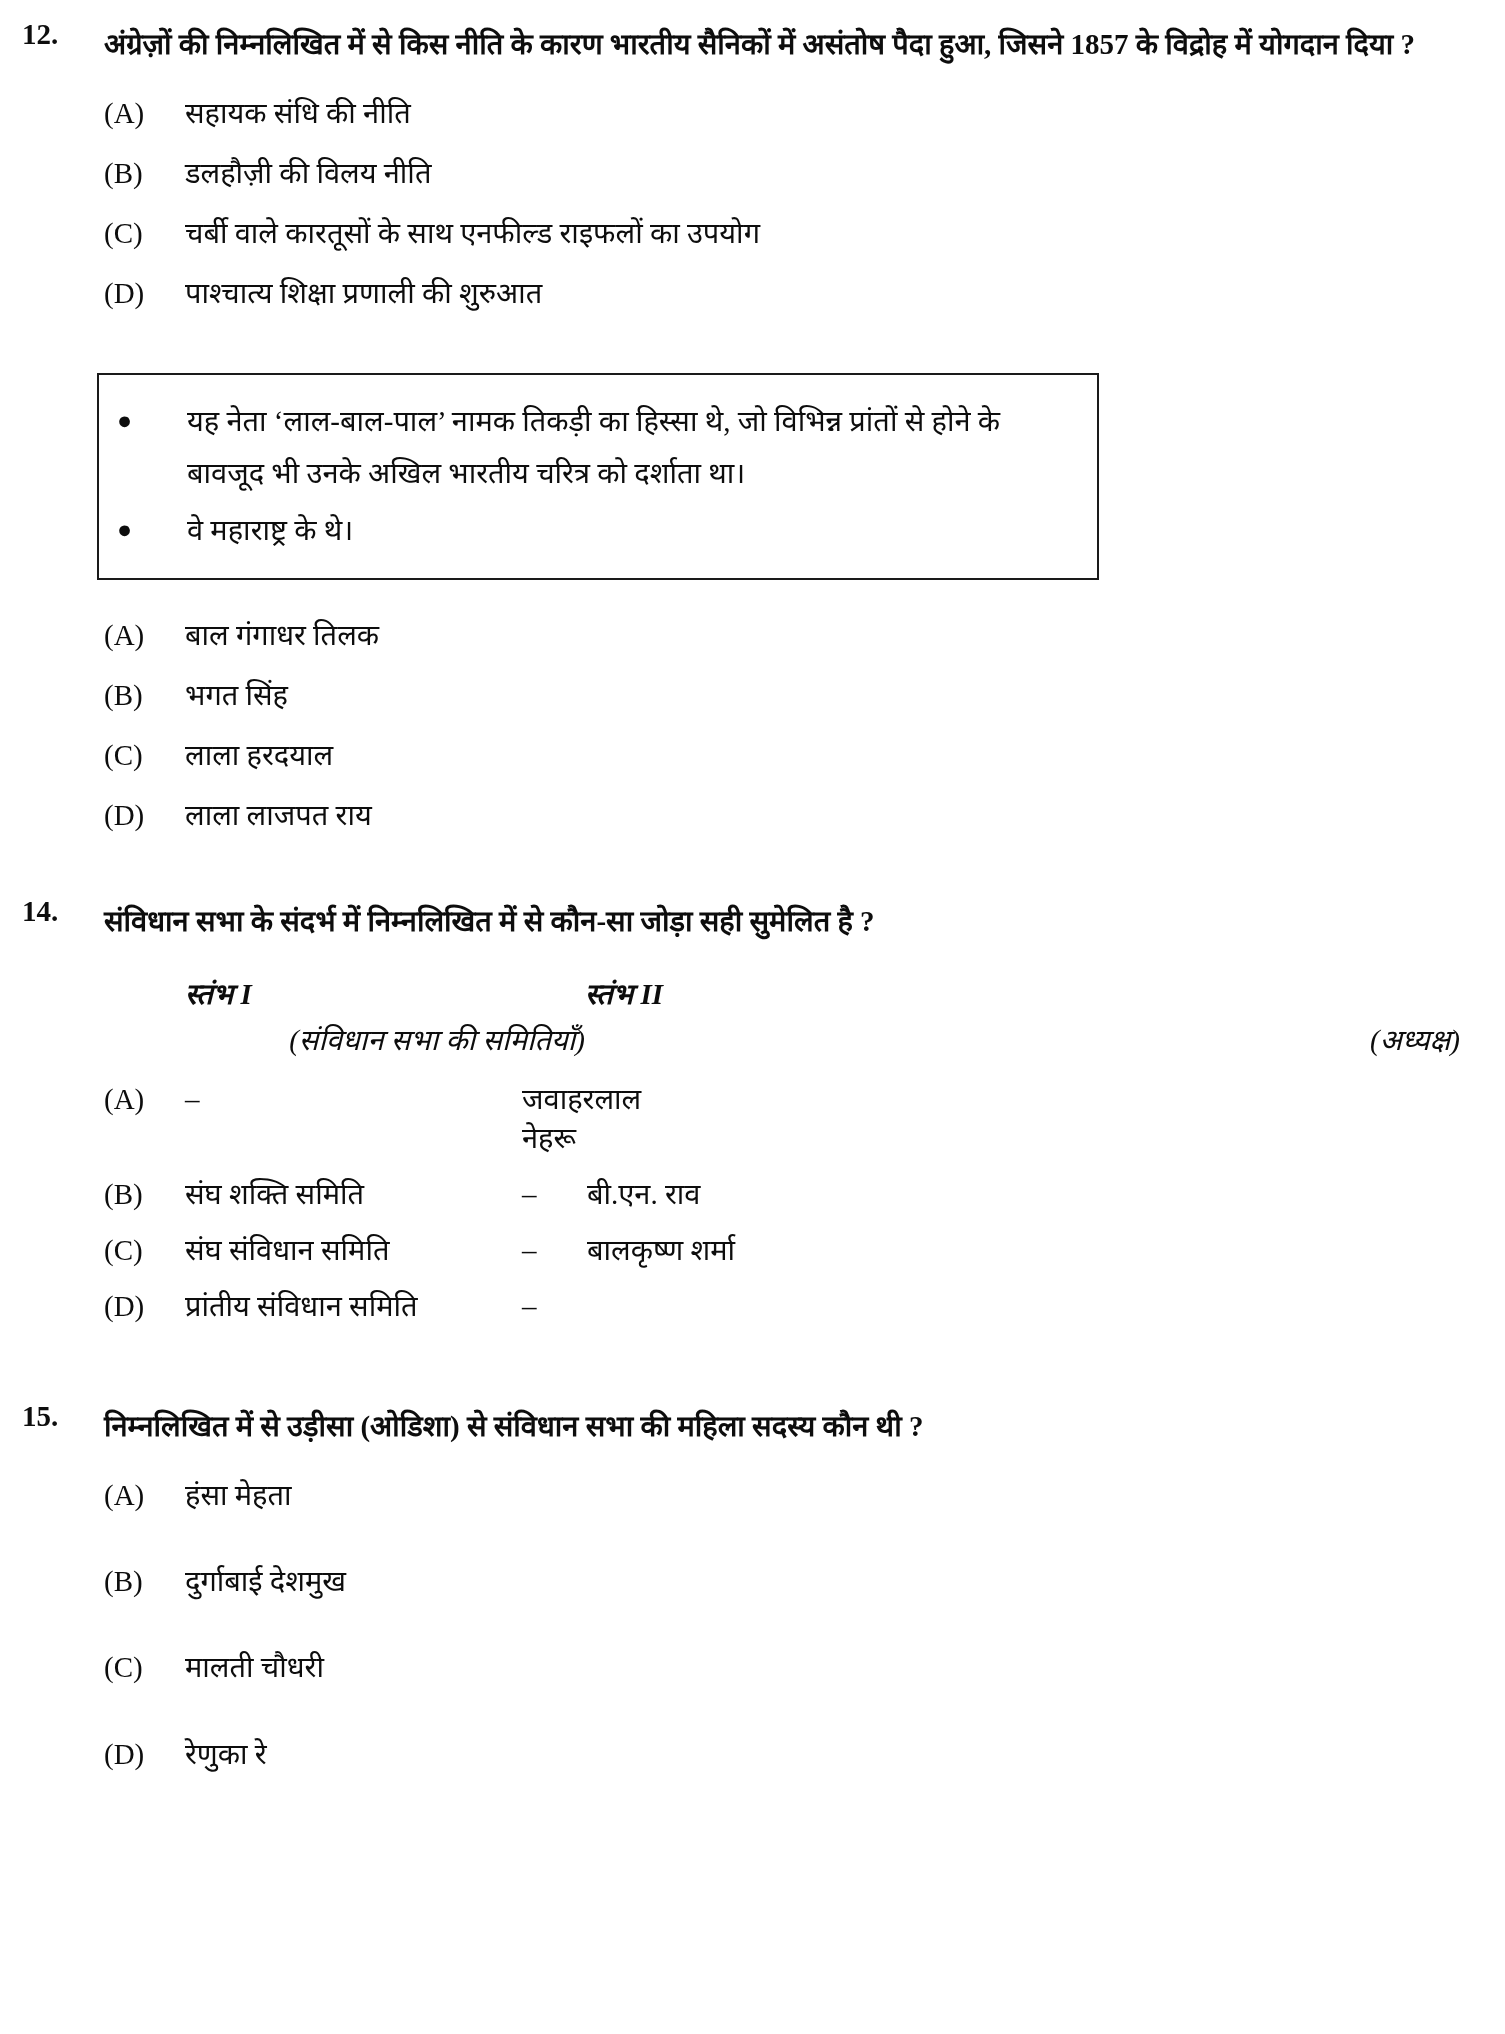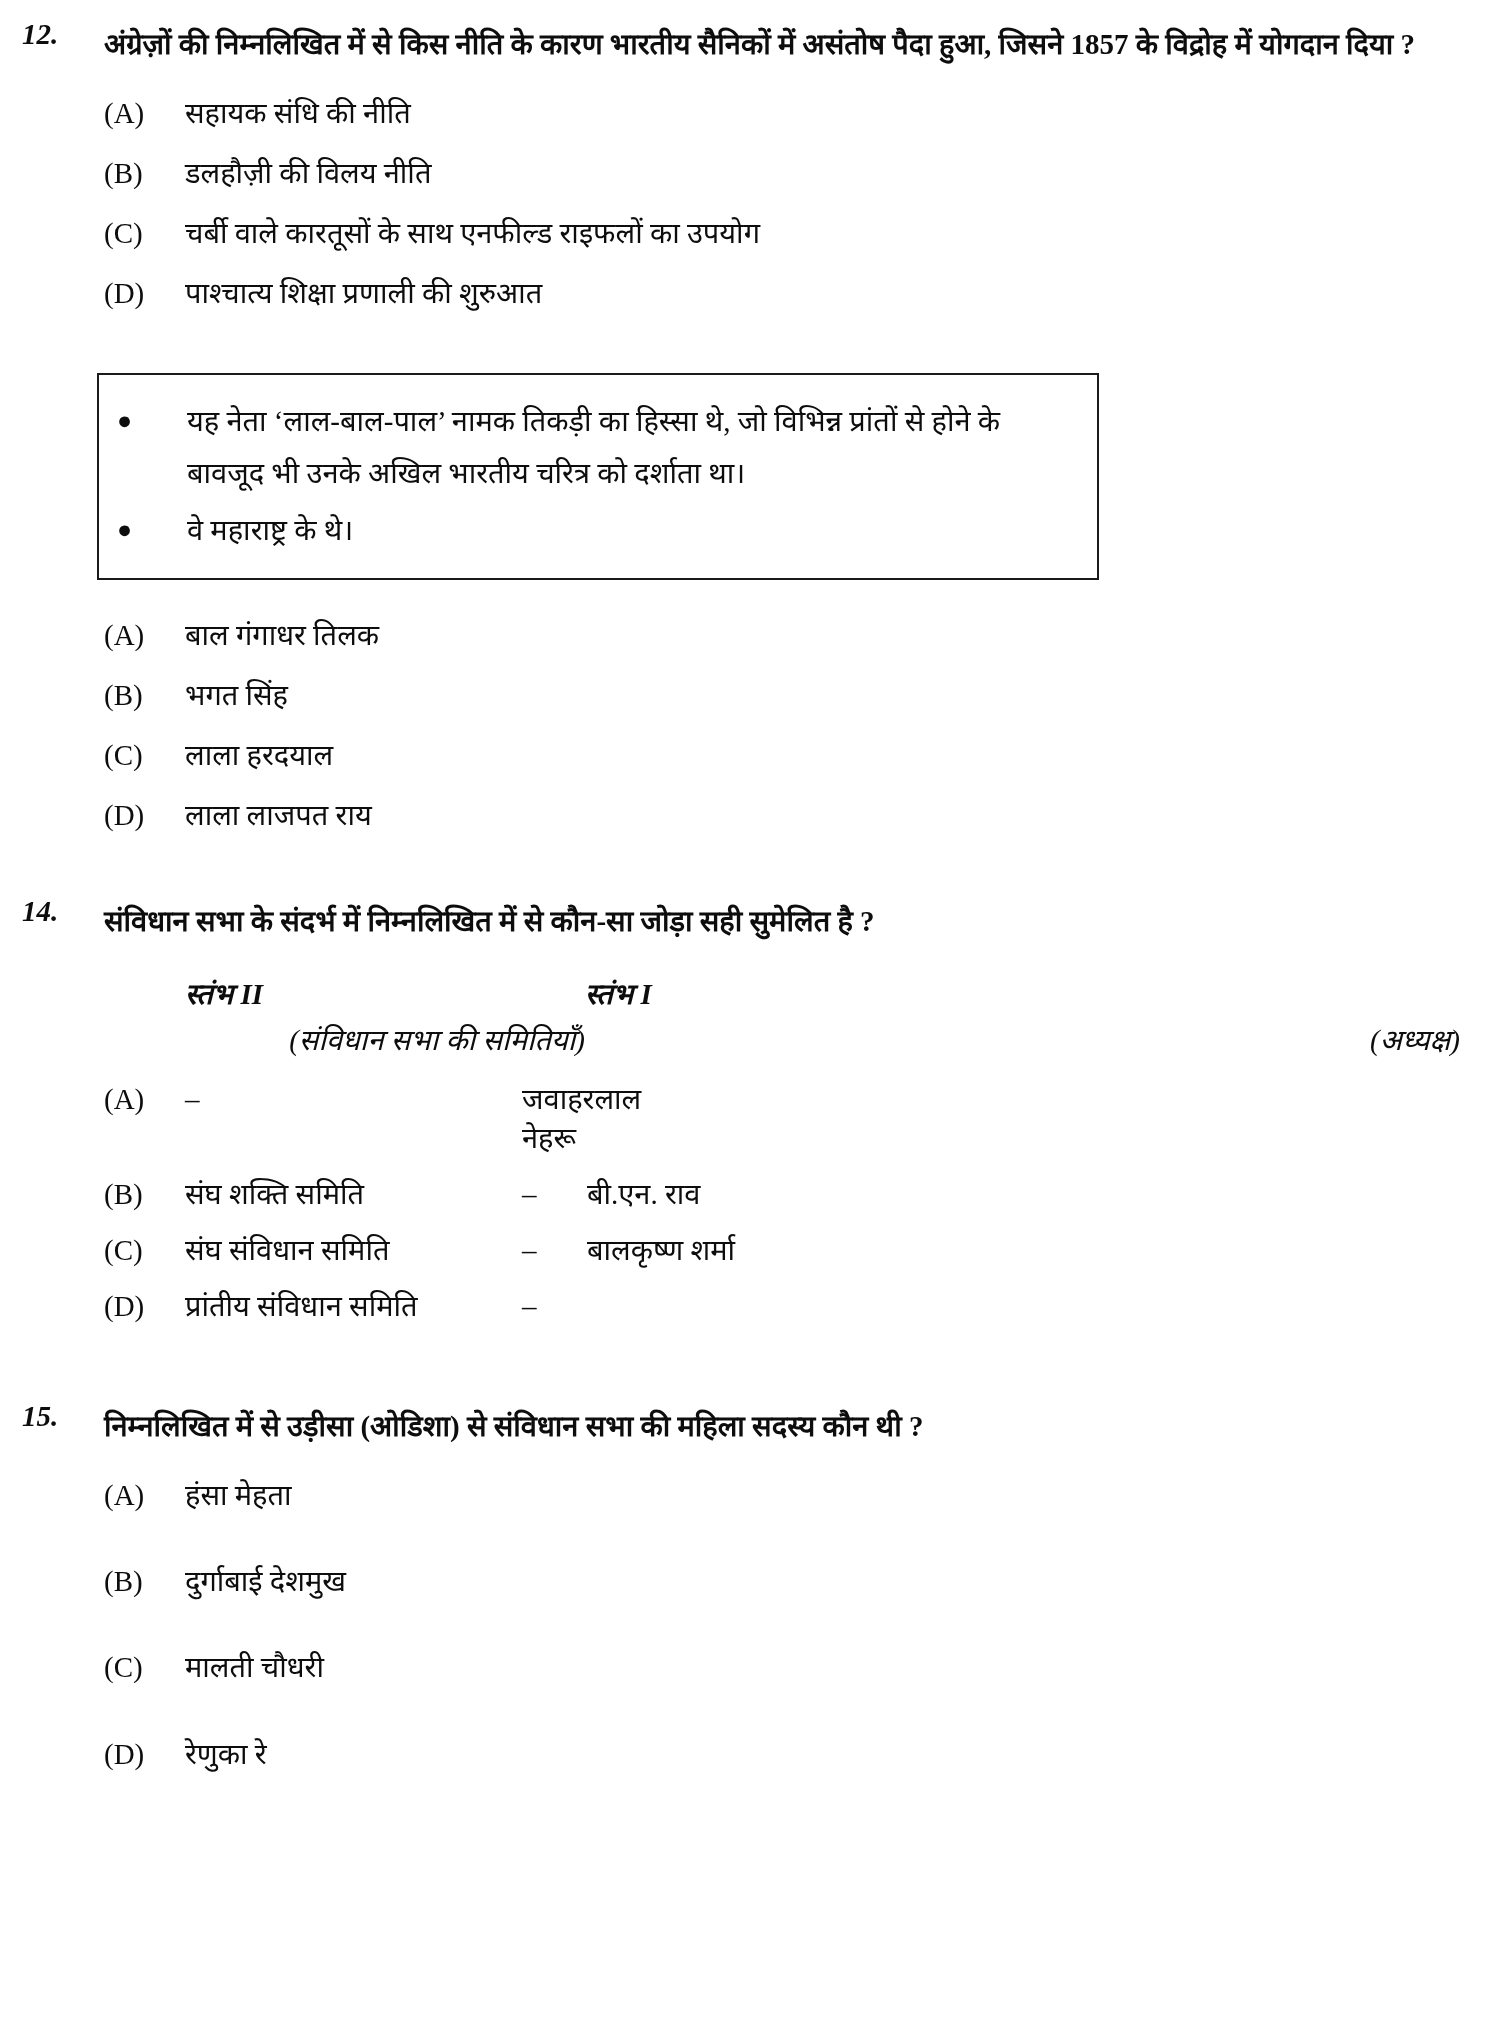--- a/index.html
+++ b/index.html
@@ -10,21 +10,21 @@
     background: #ffffff;
     color: #0d0d0d;
     font-family: "Liberation Serif", "DejaVu Serif", serif;
     font-size: 29px;
     padding: 18px 45px 0 22px;
     overflow: hidden;
   }
   .question { margin-bottom: 60px; }
   .question.q14 { margin-bottom: 74px; }
   .q-head { display: flex; margin-bottom: 22px; }
-  .q-num { width: 82px; flex-shrink: 0; font-weight: 700; font-style: italic; }
+  .q-num { width: 82px; flex-shrink: 0; font-weight: 700; }
   .q-text { flex: 1; line-height: 1.85; font-weight: bold; }
   .options { margin-left: 82px; }
   .option { display: flex; margin-bottom: 21px; line-height: 1.35; }
   .options.wide .option { margin-bottom: 47px; }
   .opt-label { width: 81px; flex-shrink: 0; }
   .opt-text { flex: 1; }
 
   .info-box {
     margin-left: 75px;
     width: 1002px;
@@ -107,22 +107,22 @@
       </div>
     </div>
   </section>
 
   <section class="question q14">
     <div class="q-head">
       <div class="q-num">14.</div>
       <div class="q-text">संविधान सभा के संदर्भ में निम्नलिखित में से कौन-सा जोड़ा सही सुमेलित है ?</div>
     </div>
     <div class="mt-head">
+      <span class="mt-title">स्तंभ I</span>
       <span class="mt-title">स्तंभ II</span>
-      <span class="mt-title">स्तंभ I</span>
     </div>
     <div class="mt-head">
       <span class="mt-sub">(संविधान सभा की  समितियाँ)</span>
       <span class="mt-sub">(अध्यक्ष)</span>
     </div>
     <div class="mt-row">
       <span class="opt-label">(A)</span>
       <span>–</span>
       <span>जवाहरलाल नेहरू</span>
     </div>

